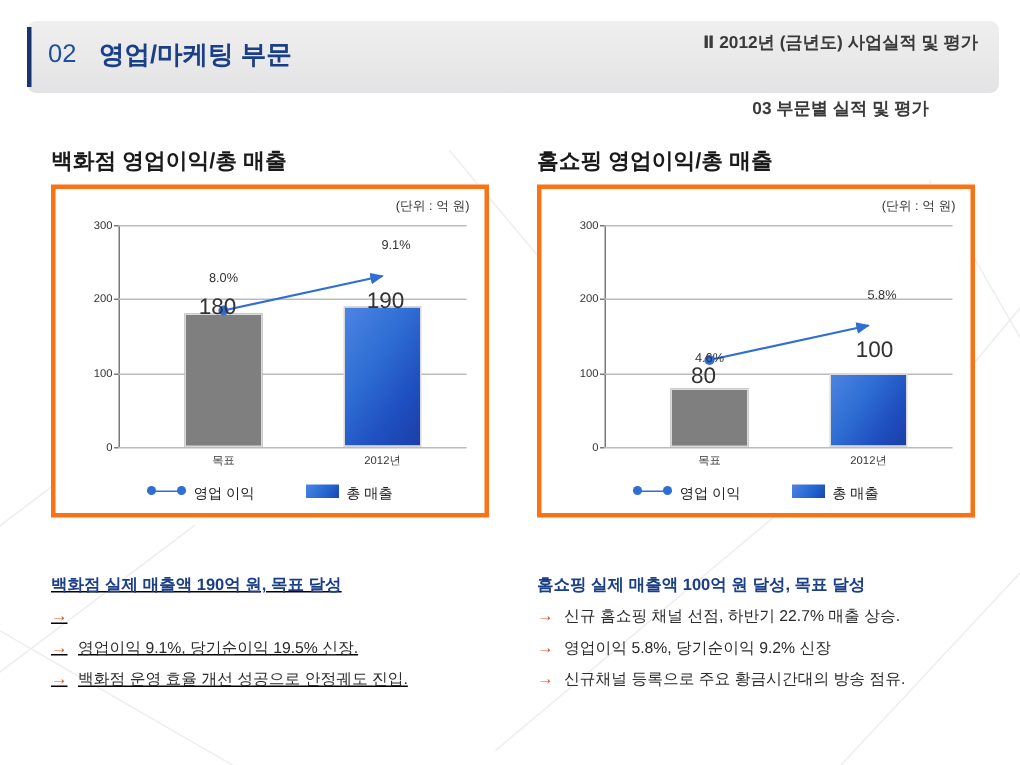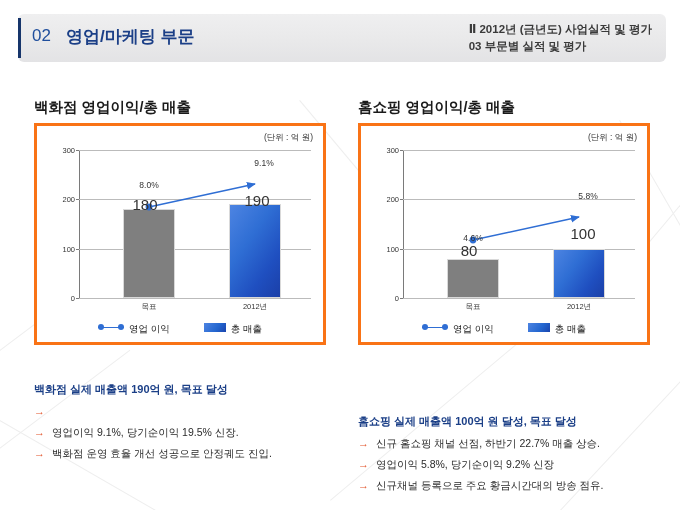--- a/index.html
+++ b/index.html
@@ -70,34 +70,35 @@
     left: 48px;
     top: 11px;
     font-size: 17px;
     font-weight: bold;
     color: #1b3f87;
   }
   .header-right {
     position: absolute;
     right: 14px;
     top: 7px;
-    text-align: left;
+    text-align: center;
     color: #3a3a3a;
   }
   .header-right-l1 {
     font-size: 11.5px;
     font-weight: bold;
     line-height: 17px;
     white-space: nowrap;
   }
   .header-right-l2 {
     font-size: 11.5px;
     font-weight: bold;
     line-height: 17px;
     white-space: nowrap;
+    margin-top: 27px;
   }
 
   
   .panel {
     position: absolute;
     top: 98px;
     z-index: 2;
   }
   .panel-left  { left: 26px;  width: 312px; }
   .panel-right { left: 350px; width: 312px; }
@@ -270,22 +271,22 @@
     height: 9px;
     background: linear-gradient(125deg, #4d84e2 0%, #2366cf 60%, #1b44ad 100%);
   }
 
   
   .bullets {
     position: absolute;
     top: 382px;
     z-index: 2;
   }
-  .bullets-left  { left: 34px;  width: 320px; }
-  .bullets-right { left: 358px; width: 320px; margin-top: 32px; }
+  .bullets-left  { left: 34px;  width: 320px; text-decoration: underline; }
+  .bullets-right { left: 358px; width: 320px; }
 
   .bullets-head {
     font-size: 11px;
     font-weight: bold;
     color: #1b3f87;
     margin-bottom: 7px;
     white-space: nowrap;
   }
   .bullet-row {
     display: flex;

